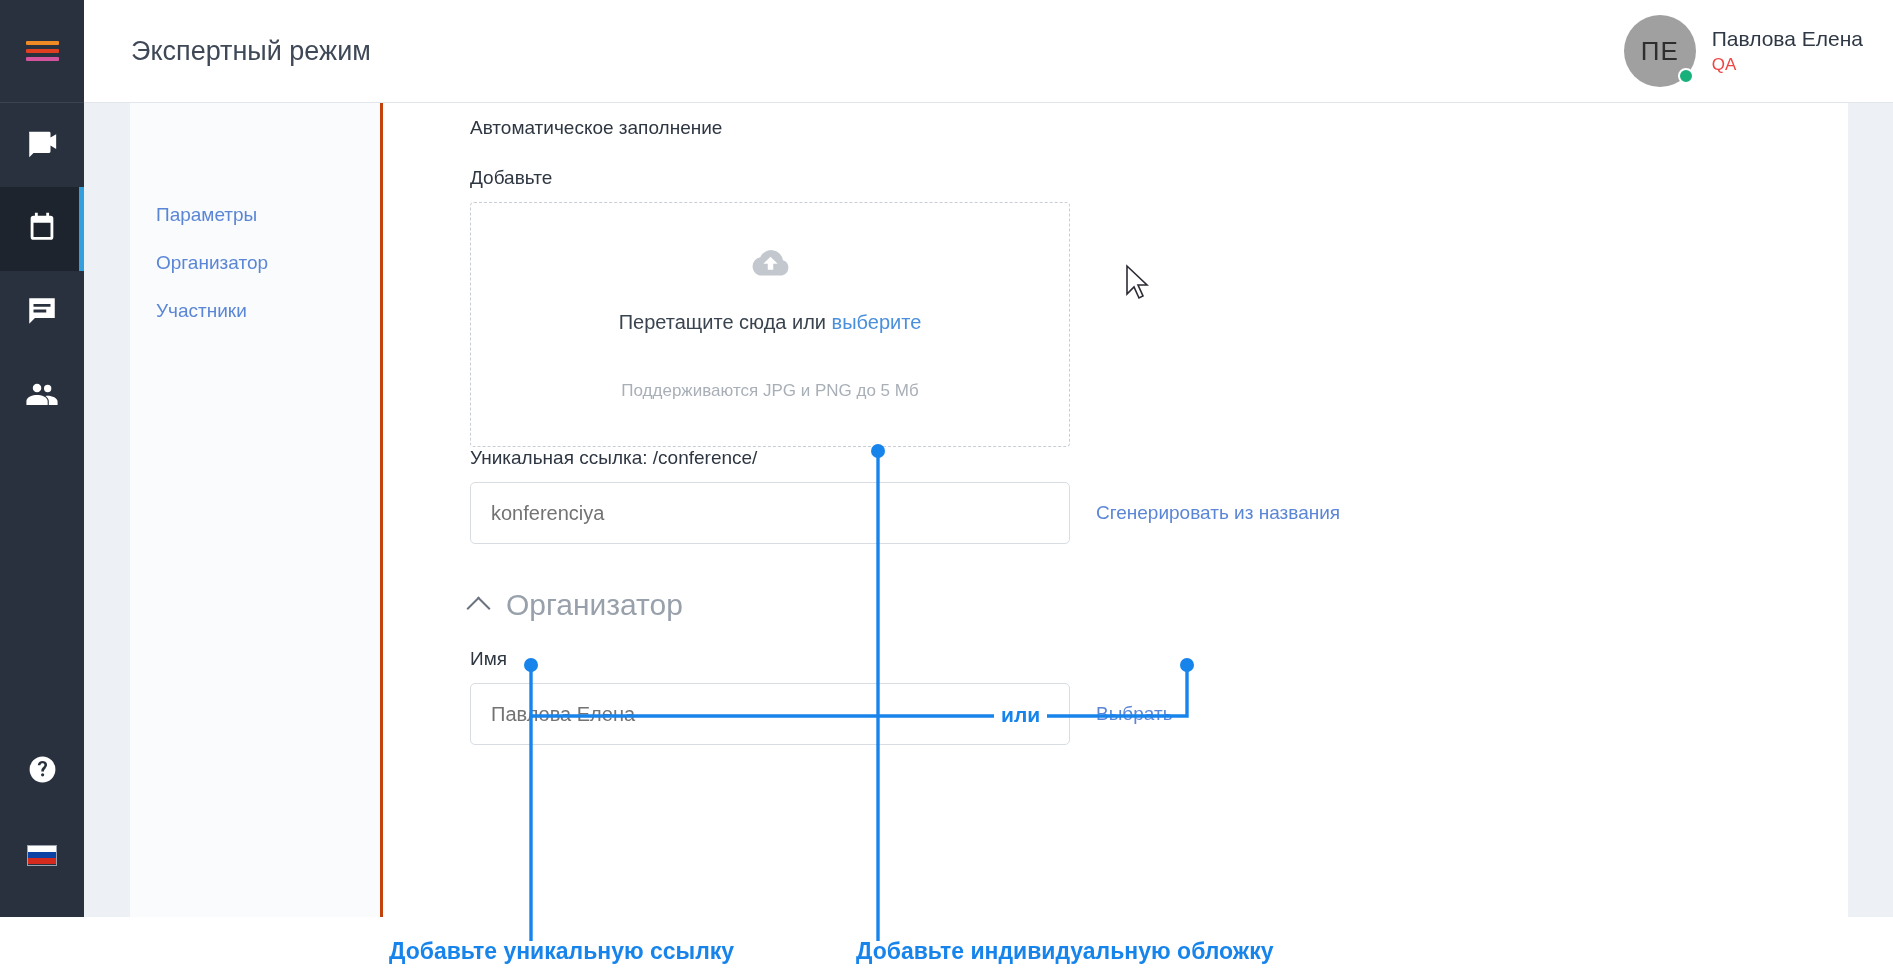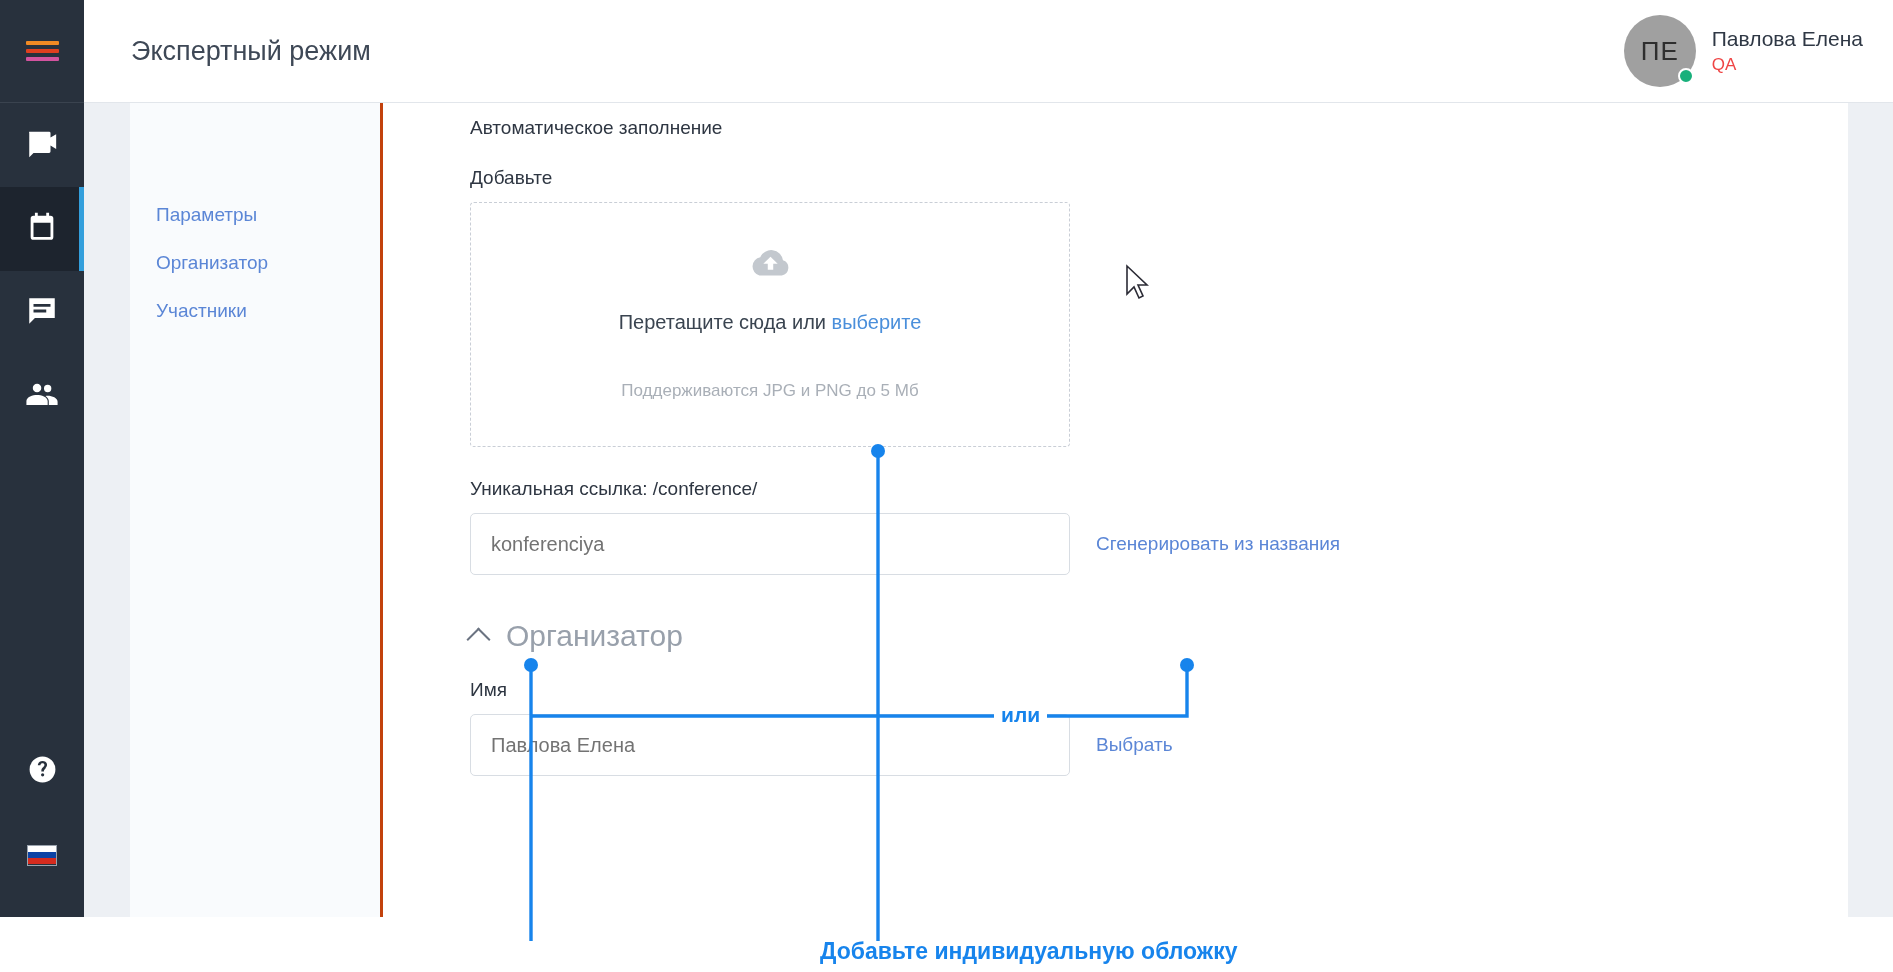--- a/index.html
+++ b/index.html
@@ -306,21 +306,21 @@
             <span class="dz-icon">
               <svg viewBox="0 0 24 18">
                   <path d="M19.3 7.1A7 7 0 0 0 6 5.3 5.5 5.5 0 0 0 5.5 16h13.1a4.6 4.6 0 0 0 .7-8.9zM13.6 9.2v3.5h-3.2V9.2H7.8L12 5l4.2 4.2h-2.6z"></path>
                 </svg>
             </span>
             <div class="dz-main"><span>Перетащите сюда или </span><a>выберите</a></div>
             <div class="dz-sub">Поддерживаются JPG и PNG до 5 Мб</div>
           </div>
         </div>
 
-        <div class="field" style="margin-top:31px">
+        <div class="field" style="">
           <div class="field-label">Уникальная ссылка: /conference/</div>
           <div class="control-row">
             <div class="text-input">konferenciya</div>
             <span class="side-link">Сгенерировать из названия</span>
           </div>
         </div>
 
         <div class="section-head">
           <span class="chevron-up"></span>
           <span class="section-title">Организатор</span>
@@ -347,20 +347,21 @@
 
     <circle cx="531" cy="665" r="7"></circle>
     <polyline points="531,665 531,941"></polyline>
 
     <circle cx="1187" cy="665" r="7"></circle>
     <polyline points="1187,665 1187,716 531,716"></polyline>
   </svg>
 
   <div class="ann-label ann-or" style="left:994px; top:703px;">или</div>
 
-
-  <div class="ann-label ann-bottom" style="left:820px; top:938px;">Добавьте индивидуальную обложку</div>
+  <div class="ann-label ann-bottom" style="left:389px; top:938px;">Добавьте уникальную ссылку</div>
+
+  <div class="ann-label ann-bottom" style="left:856px; top:938px;">Добавьте индивидуальную обложку</div>
 
   <svg class="cursor" style="left:1125px; top:264px;" width="26" height="38" viewBox="0 0 26 38">
     <path d="M2 2 L2 30 L9 23 L14 34 L18 32 L13 21 L22 21 Z" fill="#ffffff" stroke="#2b2b35" stroke-width="1.6"></path>
   </svg>
 
 </div>
 
 </body></html>

